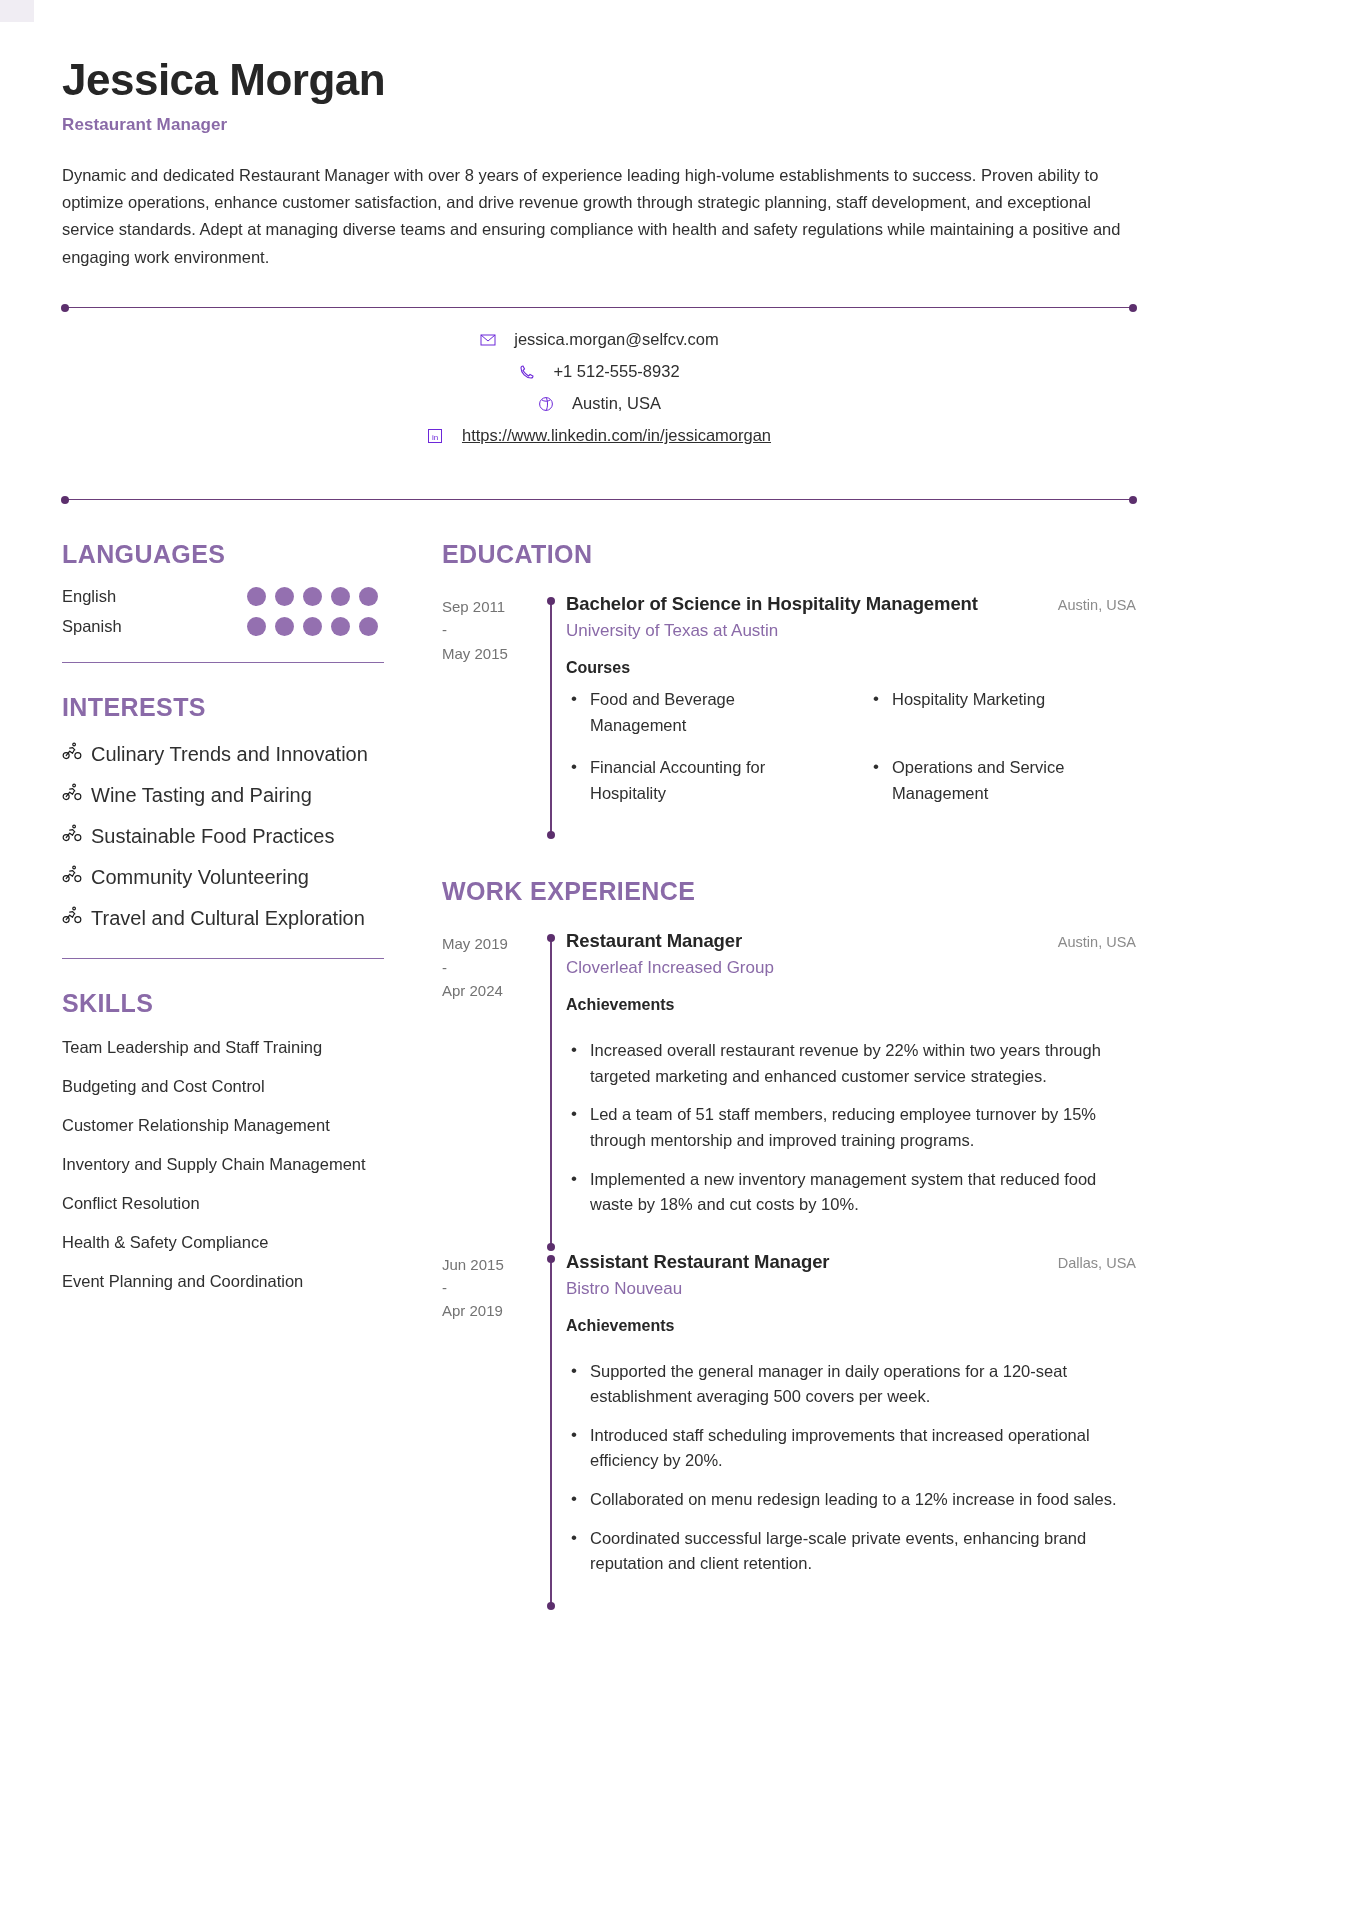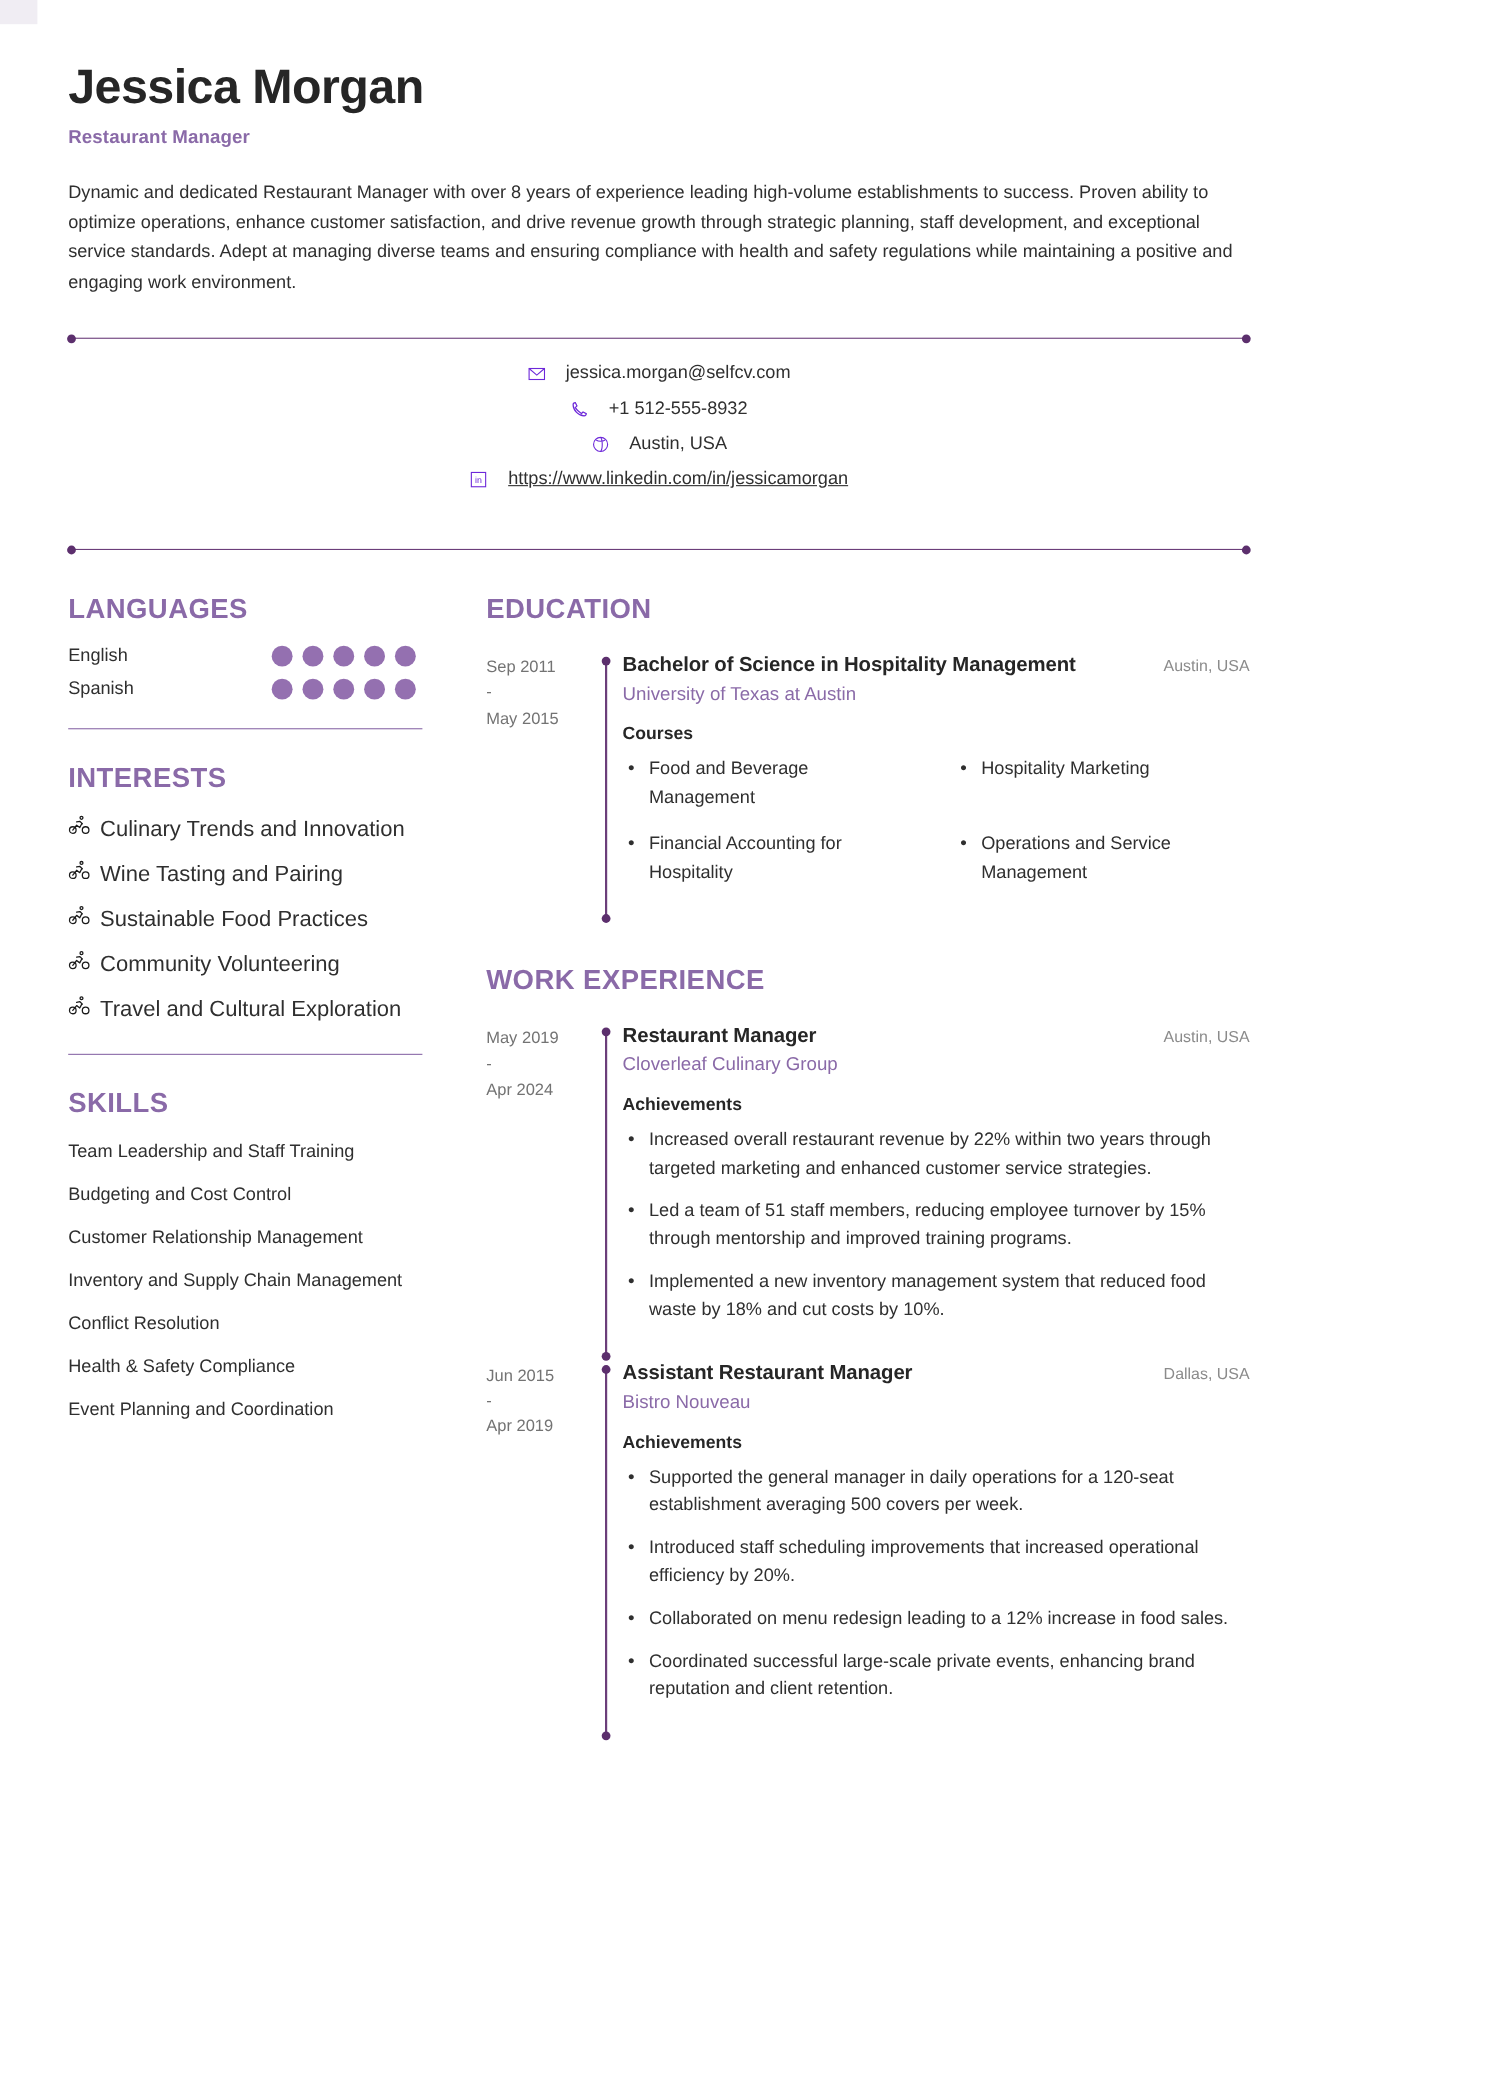--- a/index.html
+++ b/index.html
@@ -207,21 +207,21 @@
     color: #262626;
     margin-top: 18px;
   }
   .courses-grid {
     display: grid;
     grid-template-columns: 1fr 1fr;
     column-gap: 34px;
     row-gap: 4px;
     margin-top: 10px;
   }
-  ul.bullets { list-style: none; margin-top: 10px; }
+  ul.bullets { list-style: none; margin-top: 24px; }
   ul.bullets li, .courses-grid li {
     position: relative;
     padding-left: 24px;
     font-size: 16.5px;
     line-height: 1.55;
     color: #2f2f2f;
     margin-bottom: 13px;
     list-style: none;
   }
   ul.bullets li::before, .courses-grid li::before {
@@ -442,21 +442,21 @@
               <div class="timeline">
                 <span class="tdot top"></span>
                 <span class="line"></span>
                 <span class="tdot bottom"></span>
               </div>
               <div class="entry-body">
                 <div class="entry-head">
                   <div class="entry-title">Restaurant Manager</div>
                   <div class="entry-loc">Austin, USA</div>
                 </div>
-                <div class="entry-org">Cloverleaf Culinary Group</div>
+                <div class="entry-org">Cloverleaf Increased Group</div>
                 <div class="sub-label">Achievements</div>
                 <ul class="bullets">
                   <li>Increased overall restaurant revenue by 22% within two years through targeted marketing and enhanced customer service strategies.</li>
                   <li>Led a team of 51 staff members, reducing employee turnover by 15% through mentorship and improved training programs.</li>
                   <li>Implemented a new inventory management system that reduced food waste by 18% and cut costs by 10%.</li>
                 </ul>
               </div>
             </div>
             <div class="entry">
               <div class="entry-dates">

